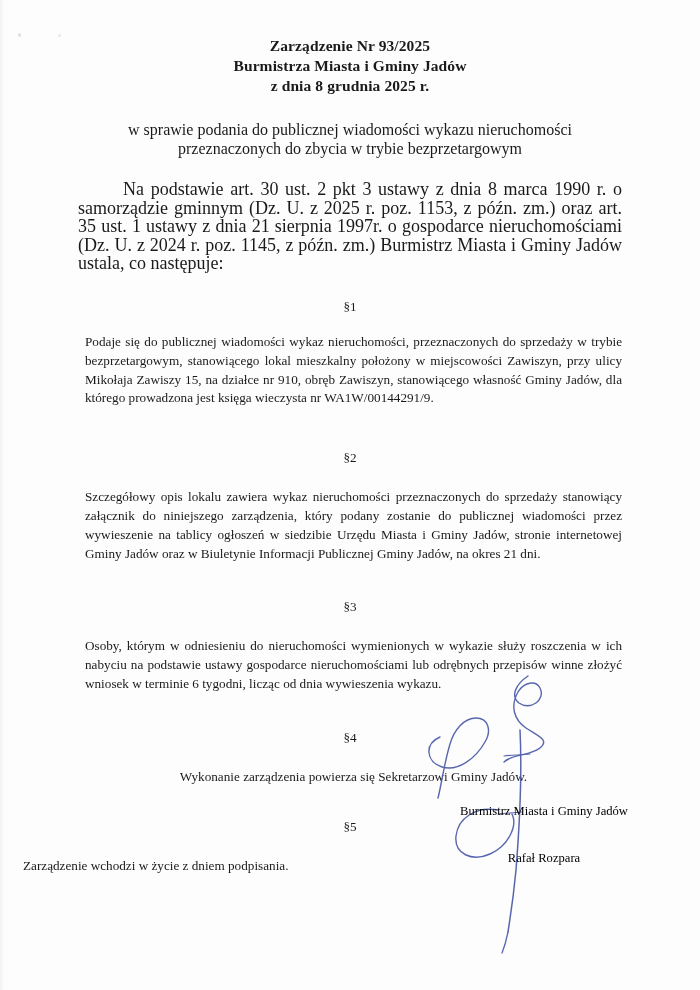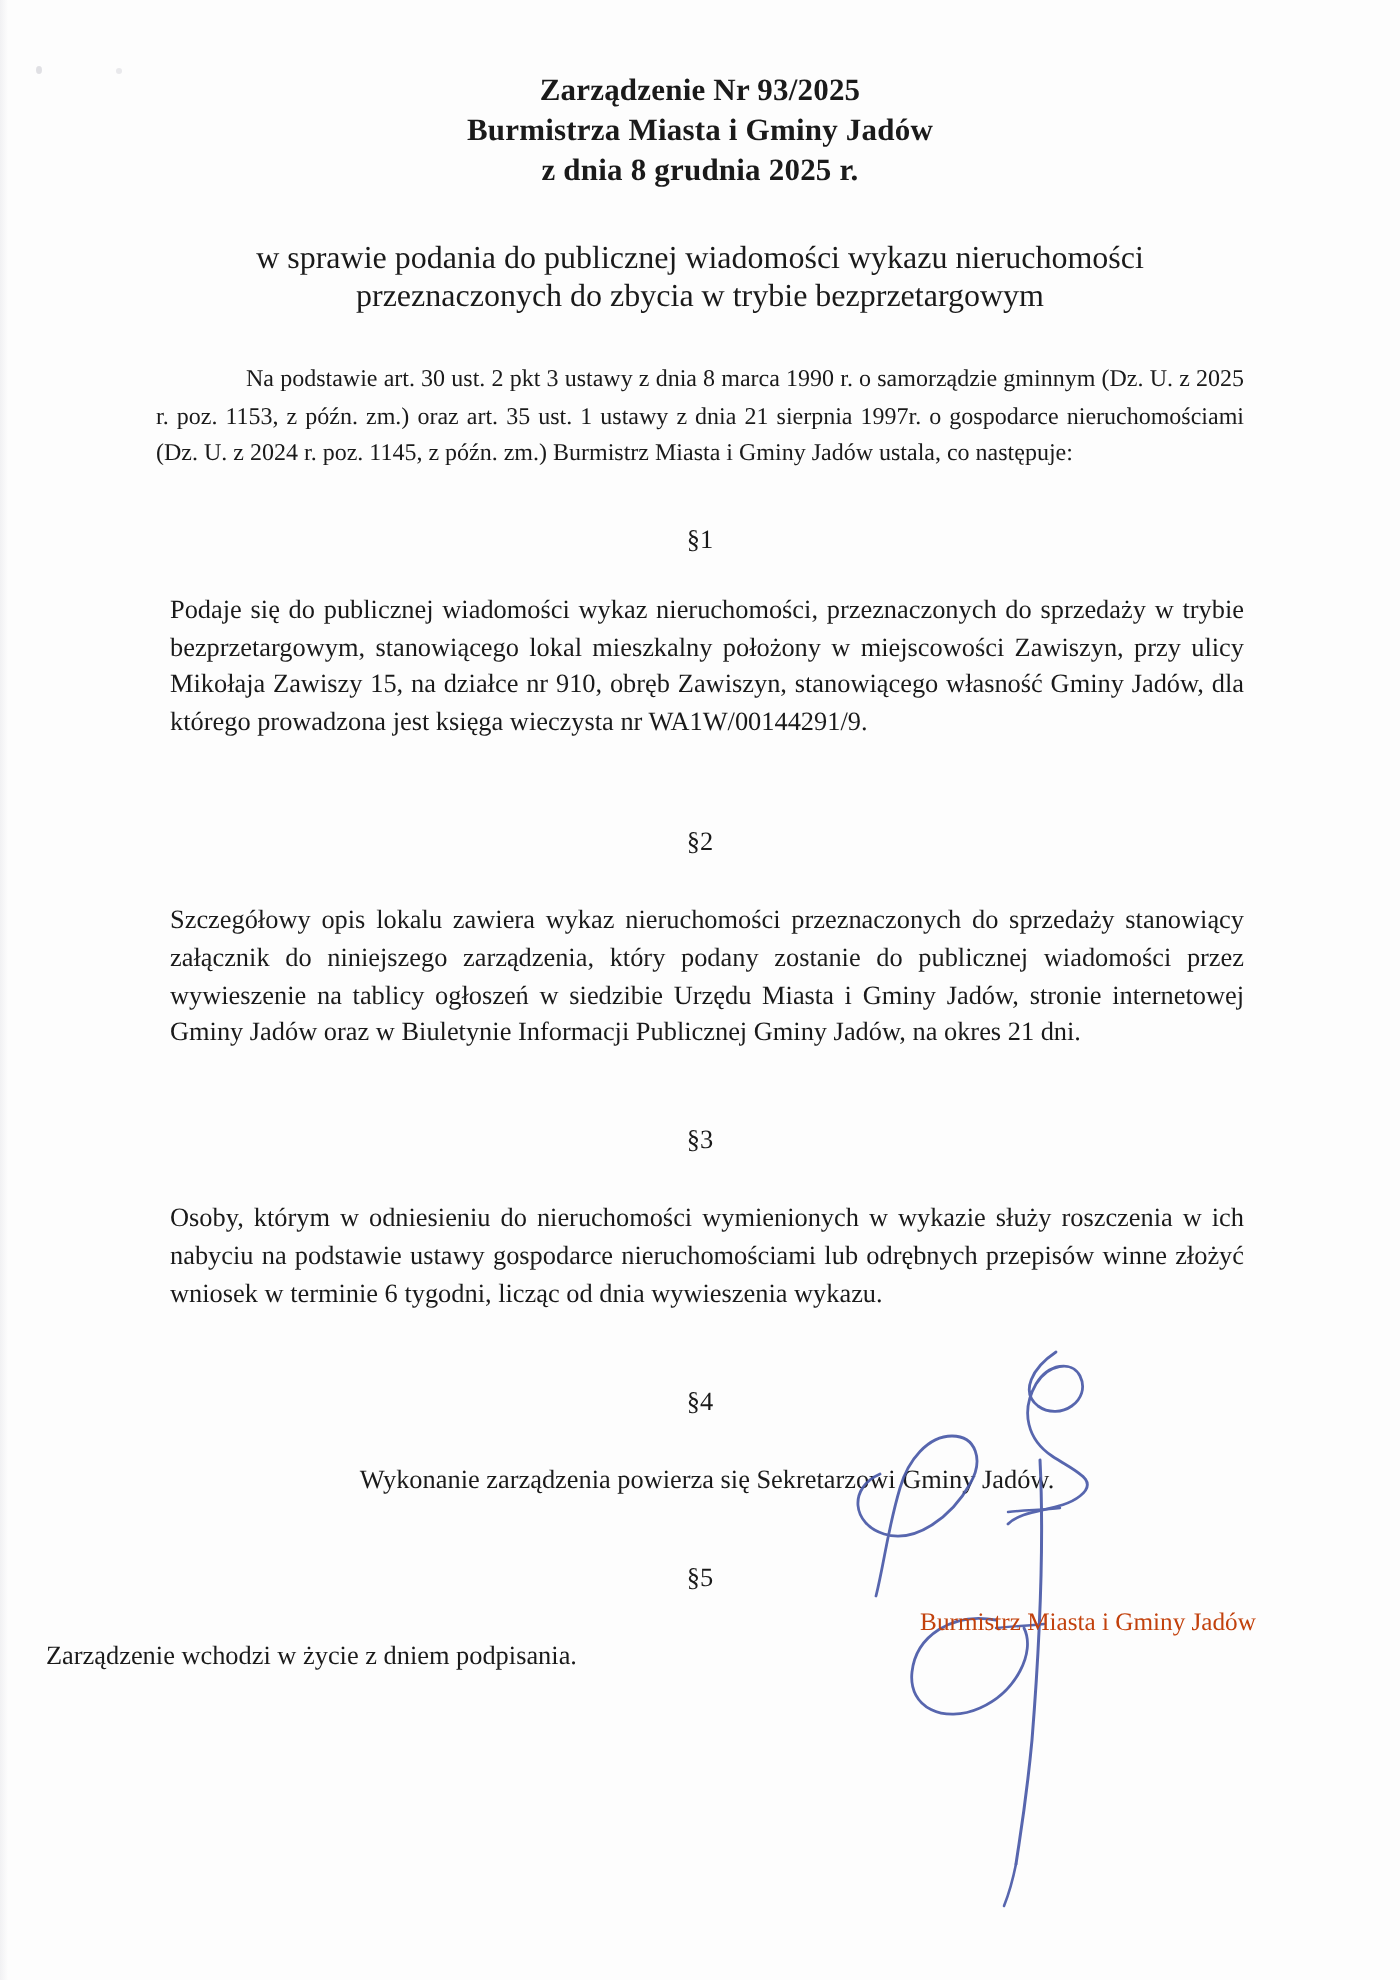--- a/index.html
+++ b/index.html
@@ -52,21 +52,21 @@
 
   .subject {
     margin: 24px 78px 0 78px;
     text-align: center;
     font-size: 16px;
     line-height: 19px;
   }
 
   .legal-basis {
     margin: 22px 78px 0 78px;
-    font-size: 12px;
+    font-size: 18px;
     line-height: 18.6px;
     text-align: justify;
     text-indent: 45px;
     text-justify: inter-word;
   }
 
   .section-mark {
     text-align: center;
     font-size: 13.2px;
     line-height: 16px;
@@ -104,21 +104,21 @@
     width: 300px;
     height: 290px;
     pointer-events: none;
   }
   .sig-caption {
     position: absolute;
     width: 300px;
     text-align: center;
     font-size: 12.6px;
     line-height: 16px;
-    color: #c2410c;
+    color: #000000;
   }
   #sig-office { top: 133px; left: 14px; }
   #sig-name   { top: 180px; left: 14px; }
 </style>
 </head>
 <body>
 
 <div id="page">
 
   <div class="edge-shade"></div>
@@ -174,15 +174,16 @@
 
         <path d="M124 86 C 132 85, 142 85, 150 84" stroke-width="1.2" stroke="#4a5aa8"></path>
 
         <path d="M118 144 C 126 143, 134 143, 142 142" stroke-width="1.2" stroke="#4a5aa8"></path>
 
         <path d="M128 262 C 126 272, 124 278, 122 283" stroke-width="1.3" stroke="#4a5aa8"></path>
       </g>
     </svg>
 
     <div class="sig-caption" id="sig-office">Burmistrz Miasta i Gminy Jadów</div>
+    <div class="sig-caption" id="sig-name">Rafał Rozpara</div>
   </div>
 
 </div>
 
 </body></html>

